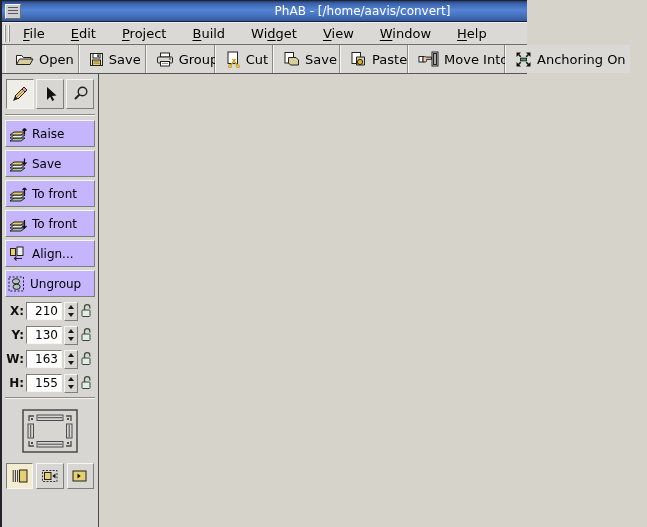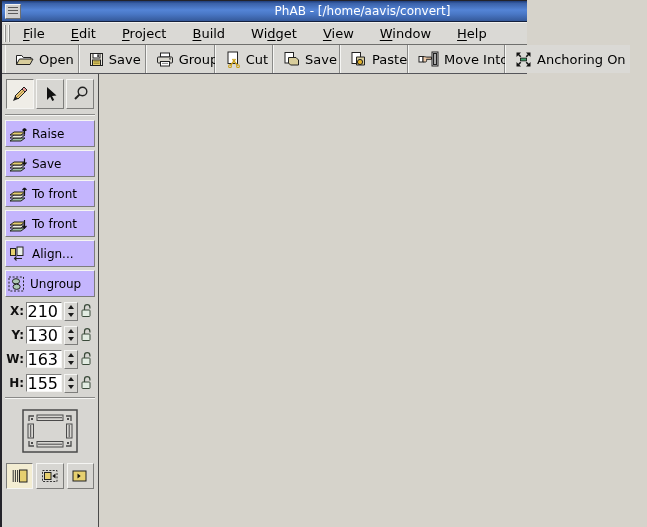--- a/index.html
+++ b/index.html
@@ -59,21 +59,21 @@
 
   .hsep{height:2px;border-top:1px solid #8a8a88;border-bottom:1px solid #f5f5f3;margin:1px 0 4px 0;}
 
   .panel-btn{width:100%;height:27px;display:flex;align-items:center;gap:4px;padding:0 2px;
     background:#c4b5fd;border:1px solid;border-color:#f5f5f3 #7d7d7b #7d7d7b #f5f5f3;
     margin-bottom:3px;font-size:12px;font-family:inherit;white-space:nowrap;}
 
   .geo-row{display:flex;align-items:center;height:20px;margin:1px 0 3px 0;gap:2px;}
   .geo-label{font-weight:bold;font-size:12px;width:19px;text-align:right;}
   .geo-input{width:36px;height:18px;background:#fff;border:1px solid;
-    border-color:#7d7d7b #f5f5f3 #f5f5f3 #7d7d7b;font-size:16px;text-align:right;
+    border-color:#7d7d7b #f5f5f3 #f5f5f3 #7d7d7b;font-size:12px;text-align:right;
     padding:0 3px 0 0;font-family:inherit;}
   .spinner{width:14px;height:19px;display:flex;flex-direction:column;background:#d7d6d2;
     border:1px solid;border-color:#f5f5f3 #7d7d7b #7d7d7b #f5f5f3;}
   .spin-half{flex:1;display:flex;align-items:center;justify-content:center;background:none;border:none;padding:0;}
   .spin-half.up::after{content:"";border-left:3px solid transparent;border-right:3px solid transparent;
     border-bottom:4px solid #1a1a1a;}
   .spin-half.down::after{content:"";border-left:3px solid transparent;border-right:3px solid transparent;
     border-top:4px solid #1a1a1a;}
   .lock-btn{background:none;border:none;padding:0;display:flex;align-items:center;}
 

